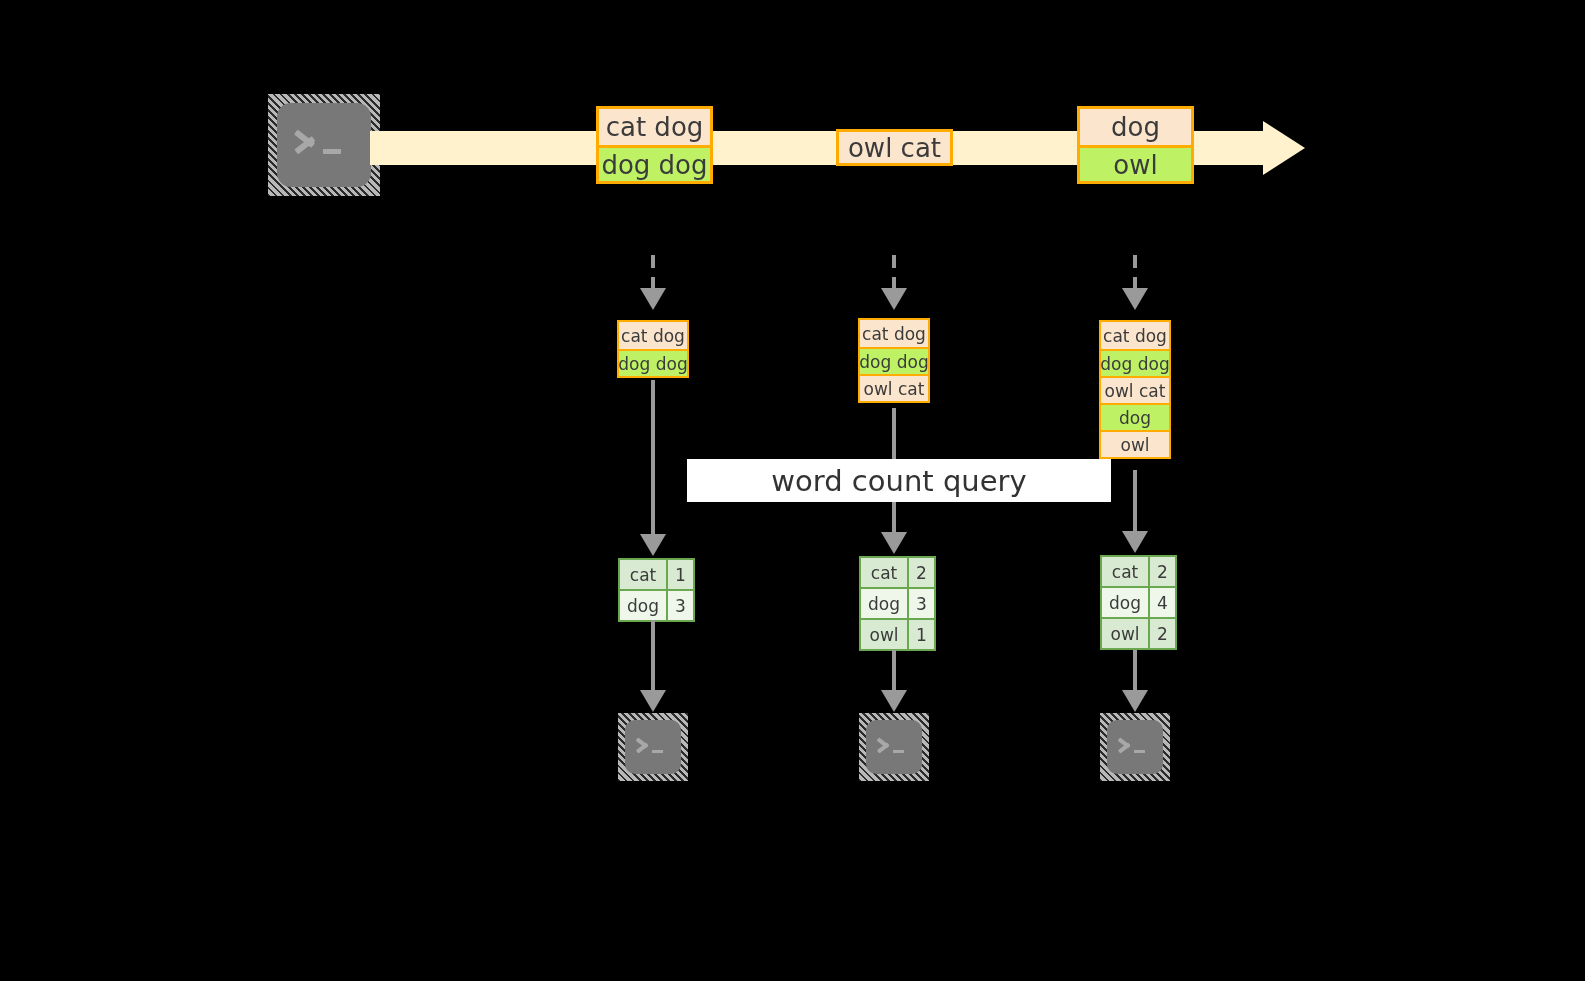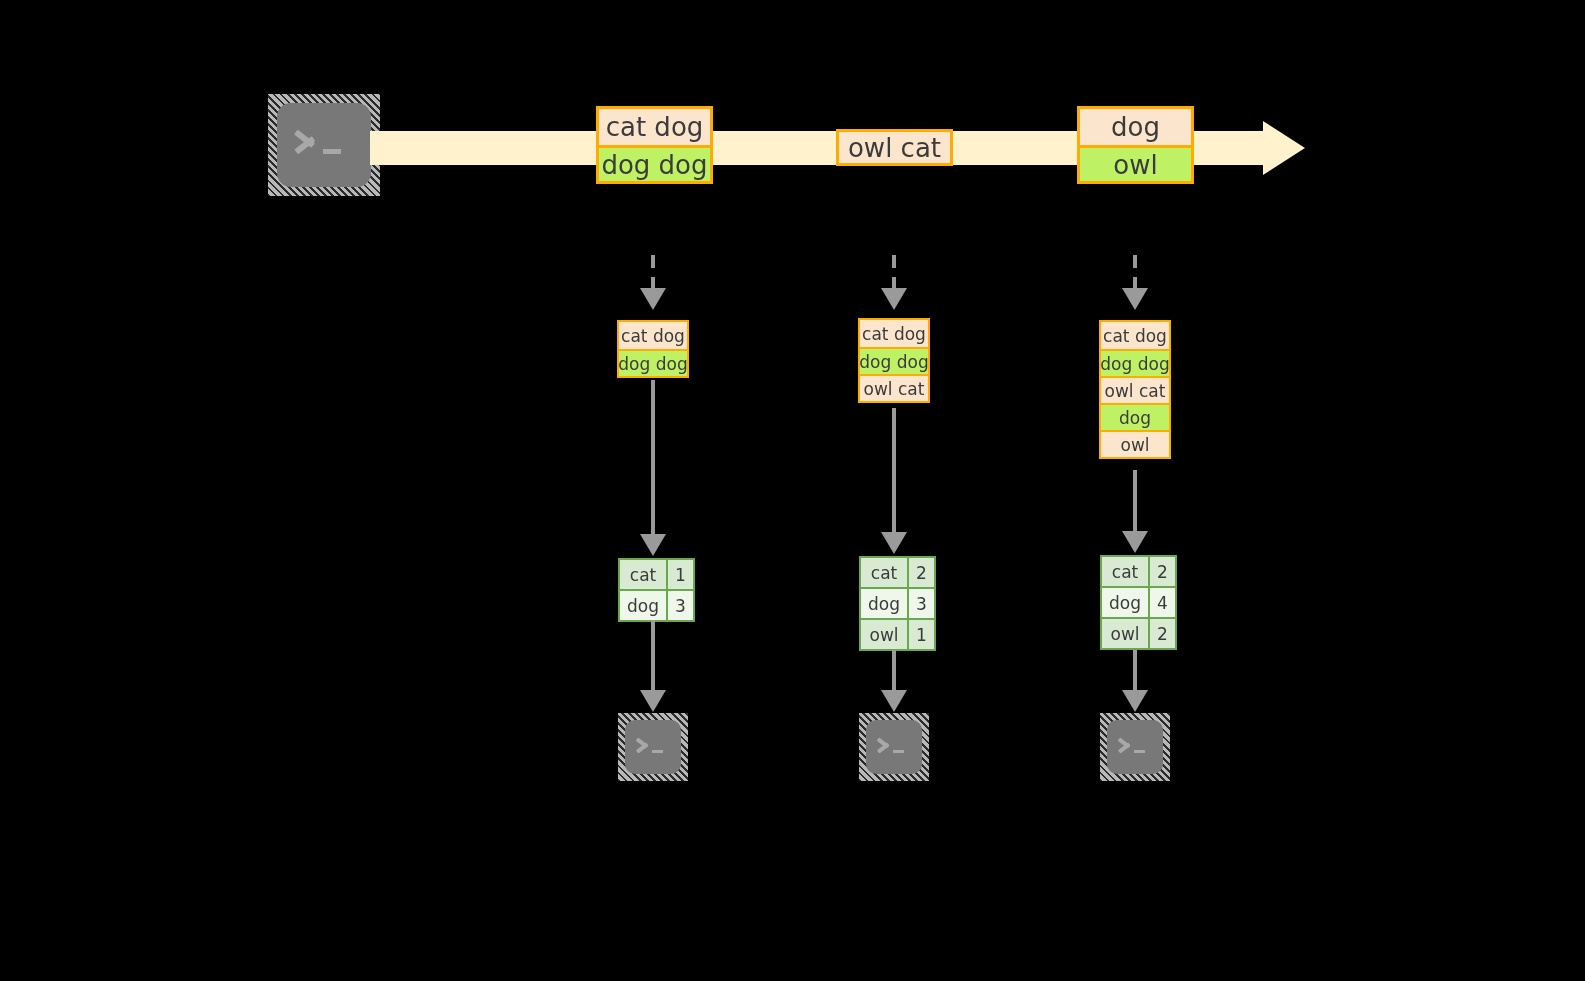--- a/index.html
+++ b/index.html
@@ -326,14 +326,17 @@
   <div class="term small" style="left:1100px; top:713px; width:70px; height:68px;">
     <div class="term-inner">
       <div class="term-glyph">
         <span class="chev-a"></span>
         <span class="chev-b"></span>
         <span class="underscore"></span>
       </div>
     </div>
   </div>
 
+  <div class="banner" style="left:687px; top:459px; width:424px; height:43px;">
+    <span>word count query</span>
+  </div>
 
 </div>
 
 </body></html>

